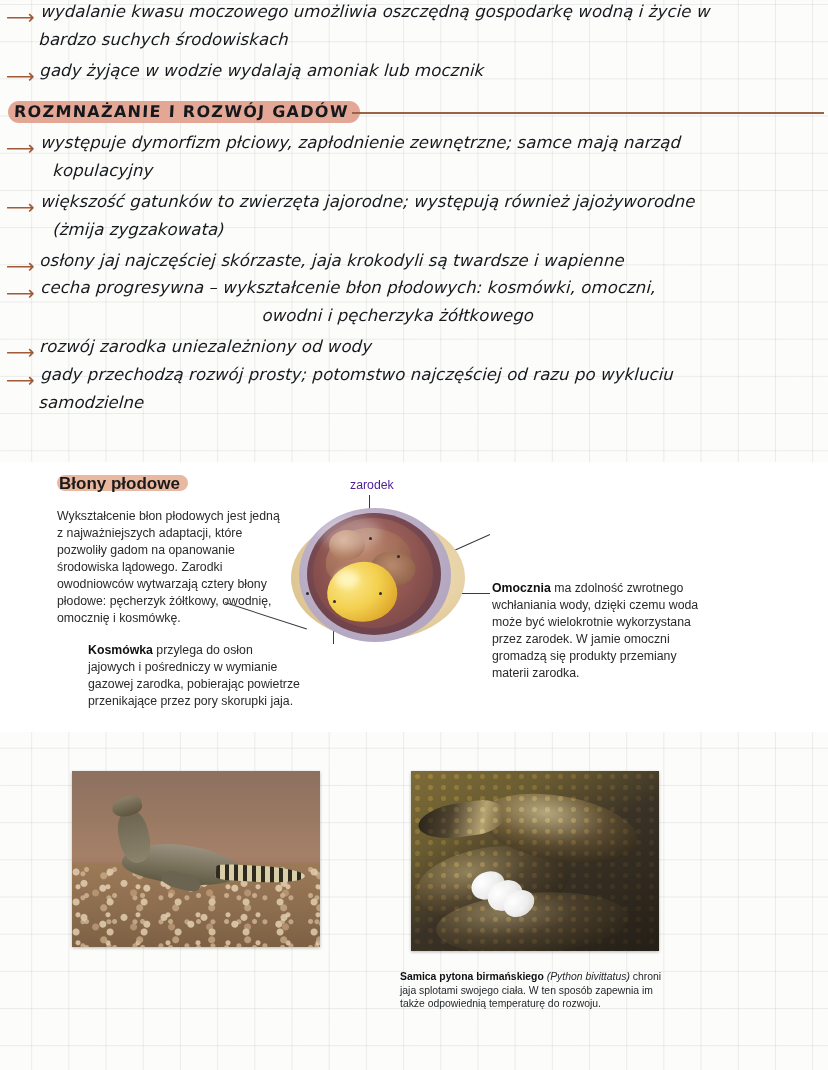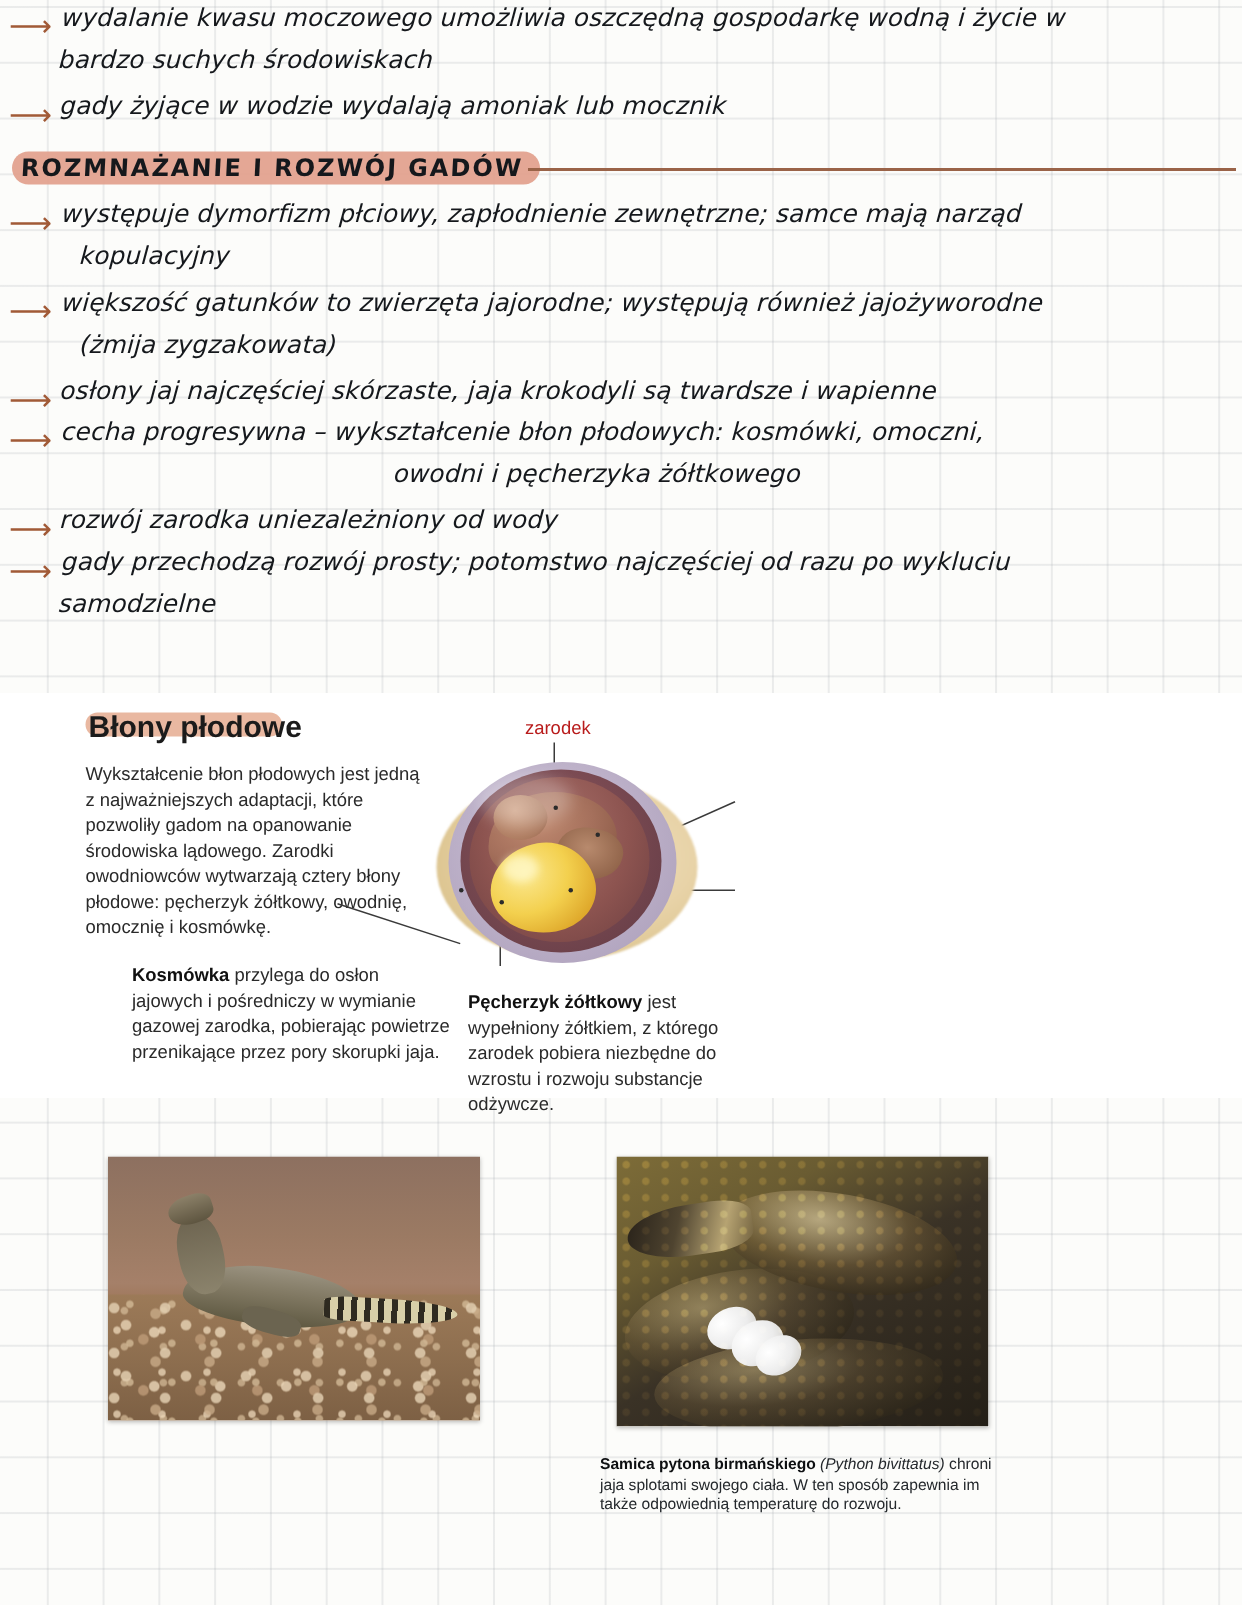--- a/index.html
+++ b/index.html
@@ -104,21 +104,21 @@
     left: 0; top: 462px;
     width: 828px; height: 270px;
     background: #ffffff;
   }
   .fig-inner { position: absolute; inset: 0; }
 
   .fig-title-wrap { position:absolute; left:57px; top:11px; }
   .fig-title {
     position: relative;
     display:inline-block;
-    font-size: 20px;
+    font-size: 17px;
     font-weight: bold;
     color: #1b1b1b;
     padding: 1px 10px 1px 2px;
     z-index: 2;
   }
   .fig-title-hl {
     position:absolute; left:0; top:2px;
     width: 131px; height: 16px;
     background: #e8b49c; border-radius: 8px;
     z-index: 1; opacity: .95;
@@ -132,21 +132,21 @@
   }
   .fig-p b { color:#101010; }
   #p-intro { left:57px; top:34px; width: 225px; }
   #p-kosm  { left:88px; top:168px; width: 215px; }
   #p-pech  { left:312px; top:186px; width: 180px; }
   #p-owod  { left:492px; top:24px;  width: 205px; }
   #p-omoc  { left:492px; top:106px; width: 212px; }
 
   .lbl-zarodek {
     position:absolute; left:350px; top:16px;
-    font-size: 12.3px; color:#b91c1c;
+    font-size: 12.3px; color:#4c1d95;
   }
 
   
   .leader { position:absolute; background:#3a3a3a; }
 
   
   .egg-wrap { position:absolute; left:283px; top:38px; width:190px; height:150px; }
   .egg-l0 {
     position:absolute; left:8px; top:16px; width:174px; height:124px;
     border-radius:50%;
@@ -390,23 +390,23 @@
 
       <div class="fig-title-wrap">
         <span class="fig-title-hl"></span>
         <span class="fig-title">Błony płodowe</span>
       </div>
 
       <p class="fig-p" id="p-intro">Wykształcenie błon płodowych jest jedną z najważniejszych adaptacji, które pozwoliły gadom na opanowanie środowiska lądowego. Zarodki owodniowców wytwarzają cztery błony płodowe: pęcherzyk żółtkowy, owodnię, omocznię i kosmówkę.</p>
 
       <p class="fig-p" id="p-kosm"><b>Kosmówka</b><span> przylega do osłon jajowych i pośredniczy w wymianie gazowej zarodka, pobierając powietrze przenikające przez pory skorupki jaja.</span></p>
 
-      <p class="fig-p" id="p-pech"><b>Pęcherzyk żółtkowy</b><span> jest wypełniony żółtkiem, z którego zarodek pobiera niezbędne do wzrostu i rozwoju substancje odżywcze.</span></p>
-
-
+
+
+      <p class="fig-p" id="p-omoc"><b>Omocznia</b><span> ma zdolność zwrotnego wchłaniania wody, dzięki czemu woda może być wielokrotnie wykorzystana przez zarodek. W jamie omoczni gromadzą się produkty przemiany materii zarodka.</span></p>
 
       <span class="lbl-zarodek">zarodek</span>
 
       <div class="leader" style="left:369px; top:33px; width:1px; height:42px;"></div>
       <div class="leader" style="left:398px; top:72px; width:92px; height:1px; transform:rotate(-24deg); transform-origin:right center;"></div>
       <div class="leader" style="left:390px; top:131px; width:100px; height:1px;"></div>
       <div class="leader" style="left:225px; top:140px; width:86px; height:1px; transform:rotate(18deg); transform-origin:left center;"></div>
       <div class="leader" style="left:333px; top:130px; width:1px; height:52px;"></div>
 
       <div class="egg-wrap">

